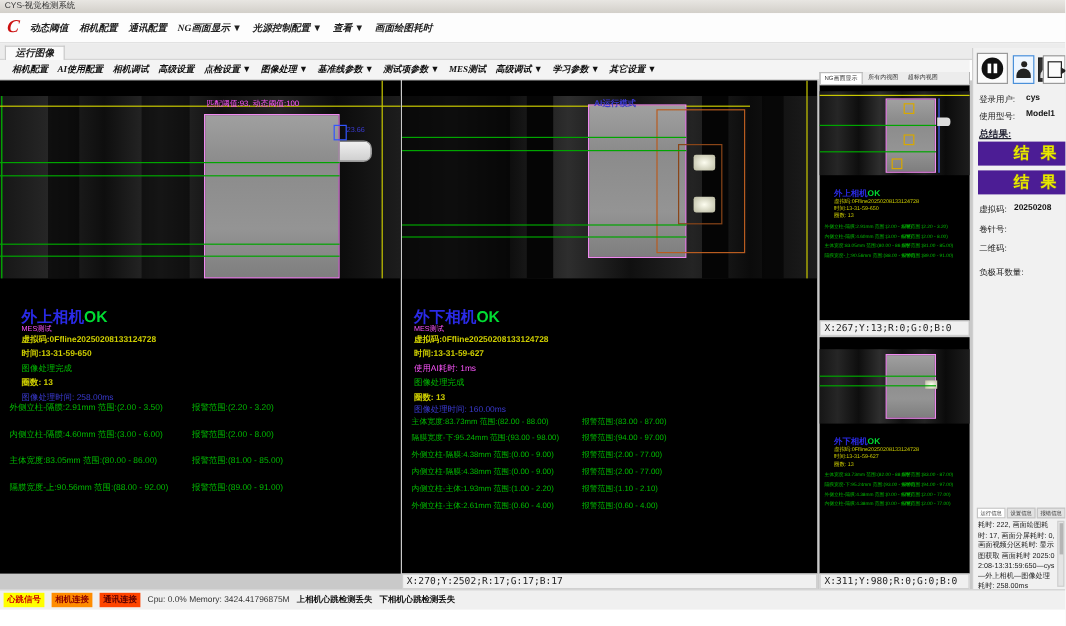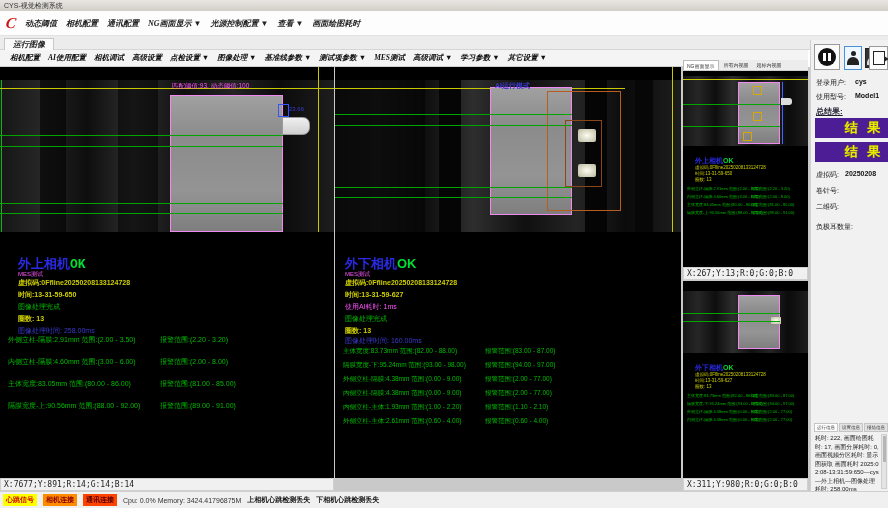--- a/index.html
+++ b/index.html
@@ -140,40 +140,39 @@
     <div class="cell" style="left:170px;top:28px;width:113px;height:137px;"></div>
     <div class="abs" style="left:282px;top:50px;width:26px;height:16px;background:linear-gradient(#f0f0f0,#cfcfcf);border:1px solid #999;border-radius:0 7px 7px 0;"></div>
     <div class="abs" style="left:278px;top:37px;width:9px;height:11px;border:1px solid #3355ff;"></div>
     <span class="abs t-blu" style="left:289px;top:39px;font-size:6px;">23.66</span>
     <div class="hline-g" style="left:0;top:68px;width:283px;"></div>
     <div class="hline-g" style="left:0;top:79px;width:283px;"></div>
     <div class="hline-g" style="left:0;top:136px;width:283px;"></div>
     <div class="hline-g" style="left:0;top:146px;width:283px;"></div>
     <span class="abs t-mag" style="left:172px;top:15px;font-size:6.5px;">匹配阈值:93, 动态阈值:100</span>
 
-    <div class="abs ttl" style="left:18px;top:188px;font-family:Liberation Mono, monospace;">
+    <div class="abs ttl" style="left:18px;top:188px;">
       <span>外上相机</span><span class="ok">OK</span>
     </div>
     <span class="abs t-mag" style="left:18px;top:203px;">MES测试</span>
     <span class="abs t-yel" style="left:18px;top:211px;">虚拟码:0Ffline20250208133124728</span>
     <span class="abs t-yel" style="left:18px;top:223px;">时间:13-31-59-650</span>
     <span class="abs t-grn" style="left:18px;top:235px;">图像处理完成</span>
     <span class="abs t-yel" style="left:18px;top:247px;">圈数: 13</span>
     <span class="abs t-blu" style="left:18px;top:259px;">图像处理时间: 258.00ms</span>
 
     <span class="abs mrow" style="left:8px;top:268px;">外侧立柱-隔膜:2.91mm 范围:(2.00 - 3.50)</span>
     <span class="abs mrow" style="left:160px;top:268px;">报警范围:(2.20 - 3.20)</span>
     <span class="abs mrow" style="left:8px;top:290px;">内侧立柱-隔膜:4.60mm 范围:(3.00 - 6.00)</span>
     <span class="abs mrow" style="left:160px;top:290px;">报警范围:(2.00 - 8.00)</span>
     <span class="abs mrow" style="left:8px;top:312px;">主体宽度:83.05mm 范围:(80.00 - 86.00)</span>
     <span class="abs mrow" style="left:160px;top:312px;">报警范围:(81.00 - 85.00)</span>
     <span class="abs mrow" style="left:8px;top:334px;">隔膜宽度-上:90.56mm 范围:(88.00 - 92.00)</span>
     <span class="abs mrow" style="left:160px;top:334px;">报警范围:(89.00 - 91.00)</span>
   </div>
-  <div class="abs statusbar-s" style="left:0;top:478px;width:334px;height:13px;">X:7677;Y:891;R:14;G:14;B:14</div>
 
   <div class="abs canvas" style="left:335px;top:67px;width:346px;height:411px;">
     <div class="photo" style="top:13px;height:152px;"></div>
     <div class="darkbar" style="left:0;top:13px;width:90px;height:152px;opacity:.75;"></div>
     <div class="darkbar" style="left:104px;top:13px;width:22px;height:152px;"></div>
     <div class="darkbar" style="left:250px;top:13px;width:22px;height:152px;"></div>
     <div class="darkbar" style="left:300px;top:13px;width:18px;height:152px;opacity:.8;"></div>
     <div class="hline-y" style="left:0;top:21px;width:290px;"></div>
     <div class="vline-y" style="left:337px;top:0;height:165px;"></div>
     <div class="cell" style="left:155px;top:20px;width:82px;height:128px;"></div>
@@ -204,20 +203,21 @@
     <span class="abs mrow6" style="left:150px;top:294px;">报警范围:(94.00 - 97.00)</span>
     <span class="abs mrow6" style="left:8px;top:308px;">外侧立柱-隔膜:4.38mm 范围:(0.00 - 9.00)</span>
     <span class="abs mrow6" style="left:150px;top:308px;">报警范围:(2.00 - 77.00)</span>
     <span class="abs mrow6" style="left:8px;top:322px;">内侧立柱-隔膜:4.38mm 范围:(0.00 - 9.00)</span>
     <span class="abs mrow6" style="left:150px;top:322px;">报警范围:(2.00 - 77.00)</span>
     <span class="abs mrow6" style="left:8px;top:336px;">内侧立柱-主体:1.93mm 范围:(1.00 - 2.20)</span>
     <span class="abs mrow6" style="left:150px;top:336px;">报警范围:(1.10 - 2.10)</span>
     <span class="abs mrow6" style="left:8px;top:350px;">外侧立柱-主体:2.61mm 范围:(0.60 - 4.00)</span>
     <span class="abs mrow6" style="left:150px;top:350px;">报警范围:(0.60 - 4.00)</span>
   </div>
+  <div class="abs statusbar-s" style="left:335px;top:478px;width:346px;height:13px;">X:270;Y:2502;R:17;G:17;B:17</div>
 
   <div class="abs" style="left:683px;top:60px;width:125px;height:220px;background:#000;">
     <div class="thumb-tabs">
       <span class="thumb-tab active">NG画面显示</span>
       <span class="thumb-tab">所有内视图</span>
       <span class="thumb-tab">超标内视图</span>
     </div>
     <div class="photo" style="top:16px;height:70px;"></div>
     <div class="hline-y" style="left:0;top:19px;width:125px;"></div>
     <div class="cell" style="left:55px;top:22px;width:42px;height:62px;"></div>

